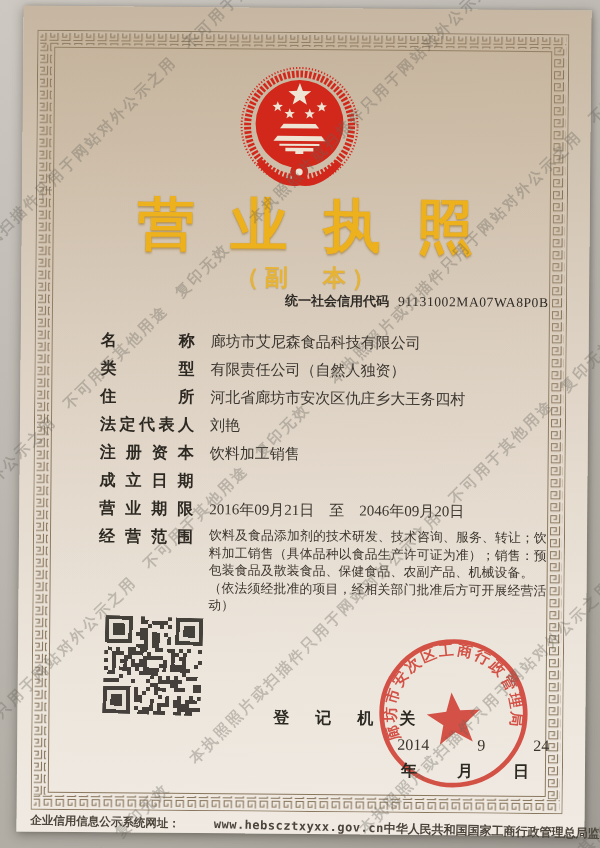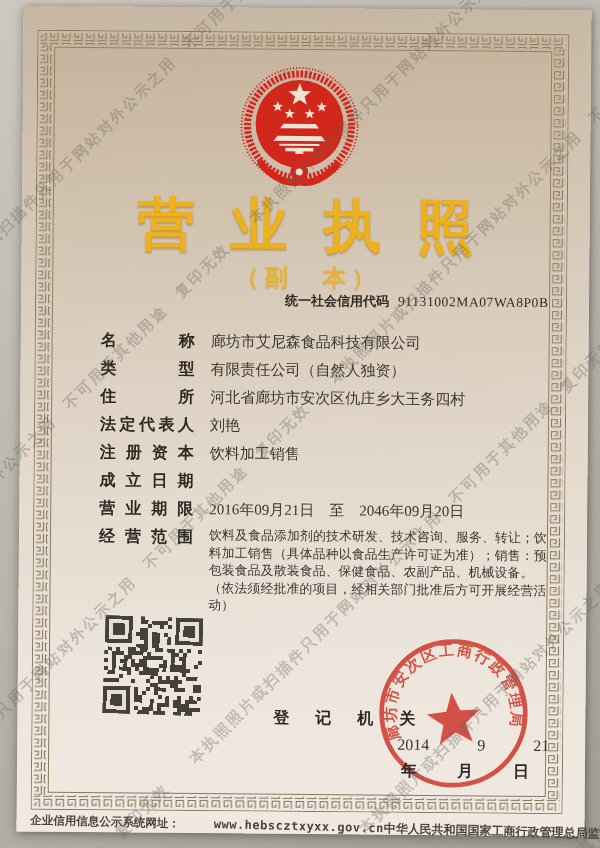--- a/index.html
+++ b/index.html
@@ -441,21 +441,21 @@
         <polygon id="stamp-star" points="75.0,55.0 68.3,72.8 49.3,73.7 64.2,85.5 59.1,103.8 75.0,93.3 90.9,103.8 85.8,85.5 100.7,73.7 81.7,72.8" fill="#cf382c"></polygon>
         <text font-size="14.5" font-weight="bold" fill="#cf382c" letter-spacing="2" font-family="Liberation Serif, serif">
           <textPath href="#stamp-arc" startOffset="50%" text-anchor="middle">廊坊市安次区工商行政管理局</textPath>
         </text>
       </svg>
     </div>
 
     <div class="issue-dates">
       <span>2014</span>
       <span>9</span>
-      <span>21</span>
+      <span>24</span>
     </div>
     <div class="issue-units">
       <span>年</span>
       <span>月</span>
       <span>日</span>
     </div>
 
     <div class="paper-footer">
       <span class="f-site-label">企业信用信息公示系统网址：</span>
       <span class="f-site-url">www.hebscztxyxx.gov.cn</span>

